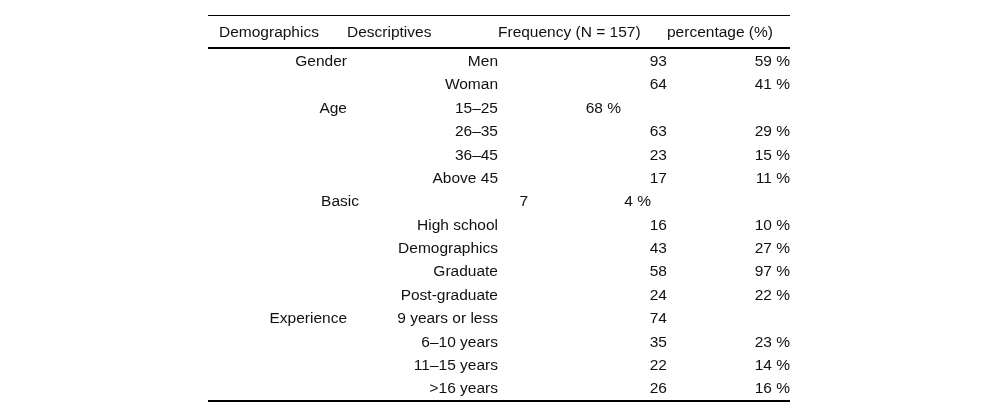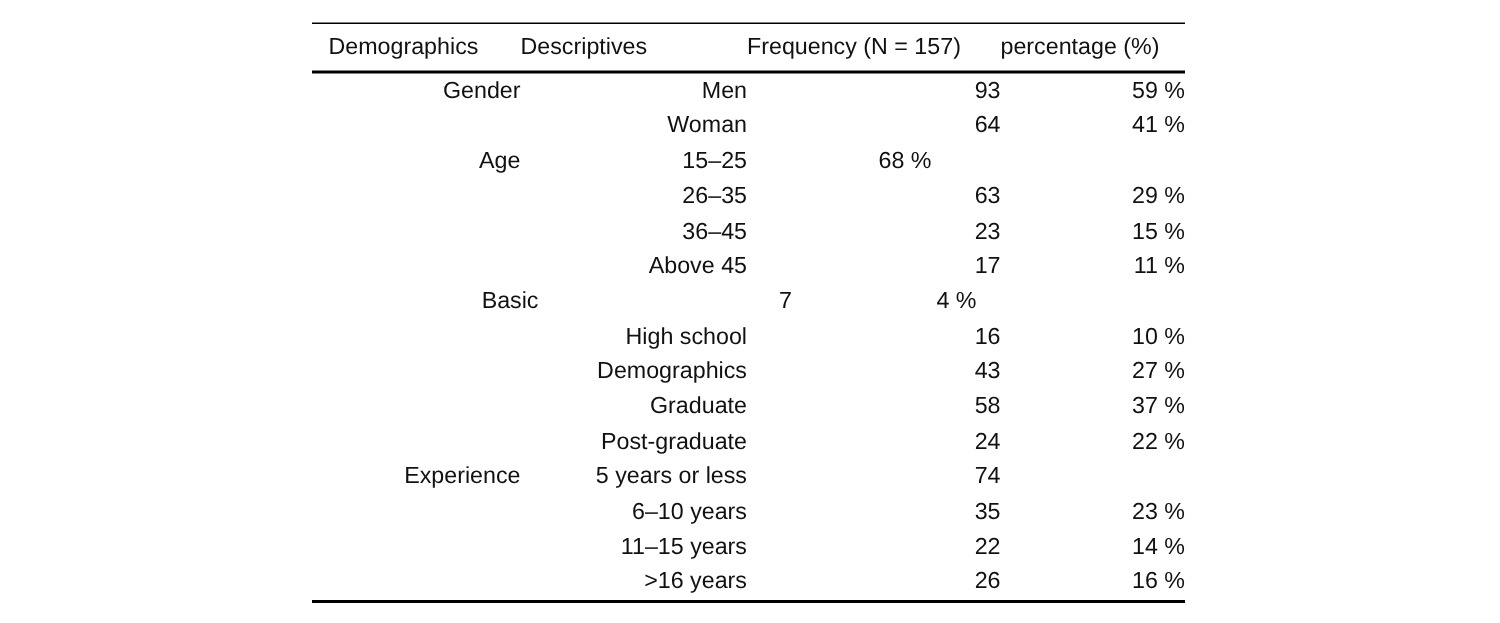--- a/index.html
+++ b/index.html
@@ -107,31 +107,31 @@
         <div class="row">
           <div class="cell col1"></div>
           <div class="cell col2">Demographics</div>
           <div class="cell col3">43</div>
           <div class="cell col4">27 %</div>
         </div>
         <div class="row">
           <div class="cell col1"></div>
           <div class="cell col2">Graduate</div>
           <div class="cell col3">58</div>
-          <div class="cell col4">37 %</div>
+          <div class="cell col4">97 %</div>
         </div>
         <div class="row">
           <div class="cell col1"></div>
           <div class="cell col2">Post-graduate</div>
           <div class="cell col3">24</div>
           <div class="cell col4">22 %</div>
         </div>
         <div class="row">
           <div class="cell col1">Experience</div>
-          <div class="cell col2">5 years or less</div>
+          <div class="cell col2">9 years or less</div>
           <div class="cell col3">74</div>
         </div>
         <div class="row">
           <div class="cell col1"></div>
           <div class="cell col2">6–10 years</div>
           <div class="cell col3">35</div>
           <div class="cell col4">23 %</div>
         </div>
         <div class="row">
           <div class="cell col1"></div>

